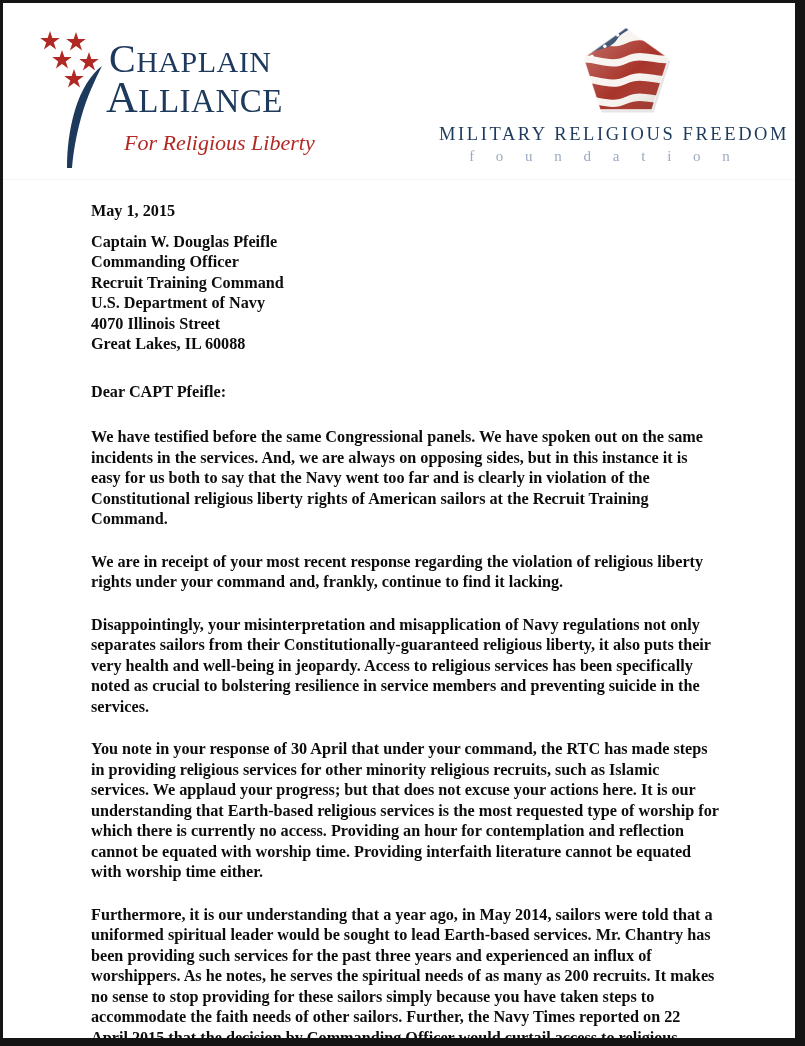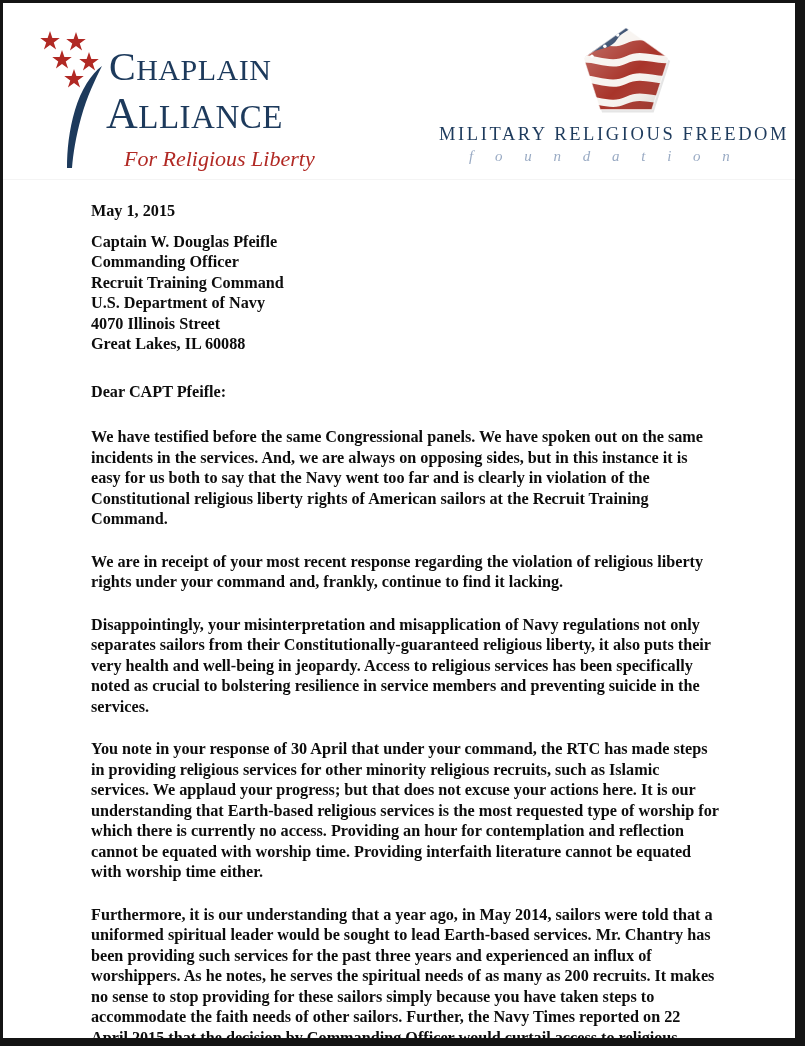--- a/index.html
+++ b/index.html
@@ -86,21 +86,21 @@
   }
   .ca-line {
     display: block;
     color: #1d3a5c;
     font-family: "Liberation Serif", "DejaVu Serif", serif;
     letter-spacing: 0.5px;
     white-space: nowrap;
   }
   .ca-line .cap { font-size: 40px; }
   .ca-line .rest { font-size: 30px; }
-  .ca-line1 { line-height: 38px; }
+  .ca-line1 { line-height: 22px; }
   .ca-line2 { line-height: 40px; margin-left: -3px; }
   .ca-line2 .cap { font-size: 44px; }
   .ca-line2 .rest { font-size: 33px; }
   .ca-tag {
     display: block;
     margin-top: 4px;
     margin-left: 15px;
     color: #b12924;
     font-style: italic;
     font-size: 22px;
@@ -138,21 +138,20 @@
     white-space: nowrap;
   }
   .mrff-sub {
     position: absolute;
     left: 0;
     top: 122px;
     width: 330px;
     text-align: center;
     color: #9aabc4;
     font-size: 15px;
-    font-style: italic;
     letter-spacing: 9px;
     line-height: 18px;
     font-family: "Liberation Serif", "DejaVu Serif", serif;
     white-space: nowrap;
   }
 
   
   .letter {
     position: absolute;
     left: 88px;

